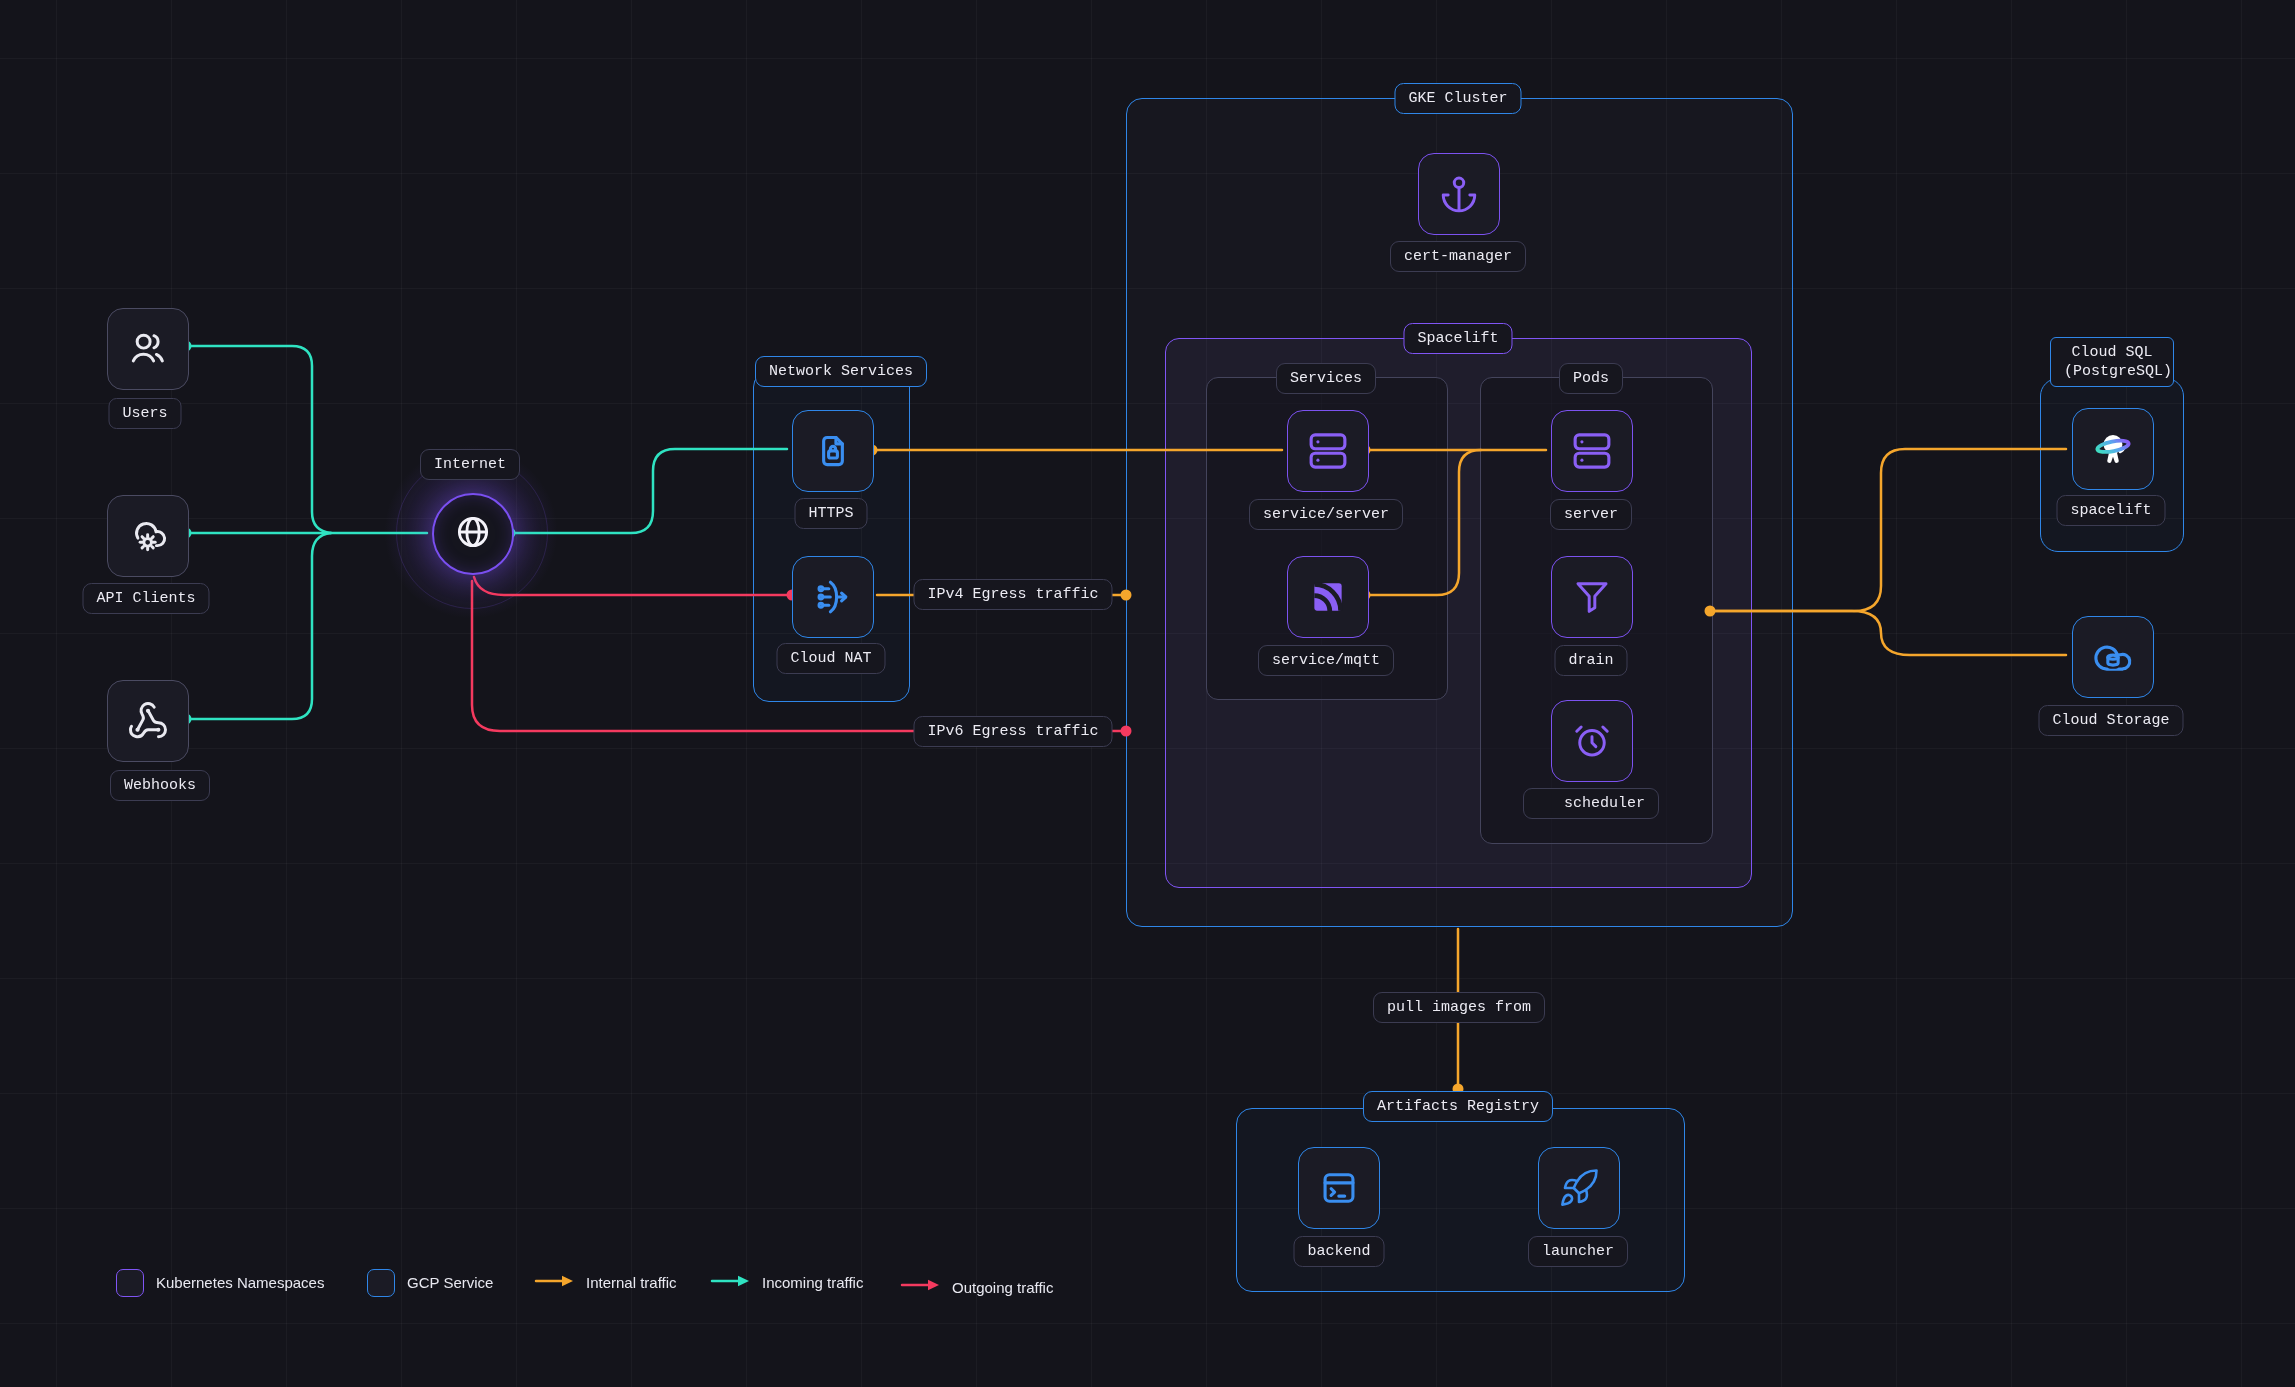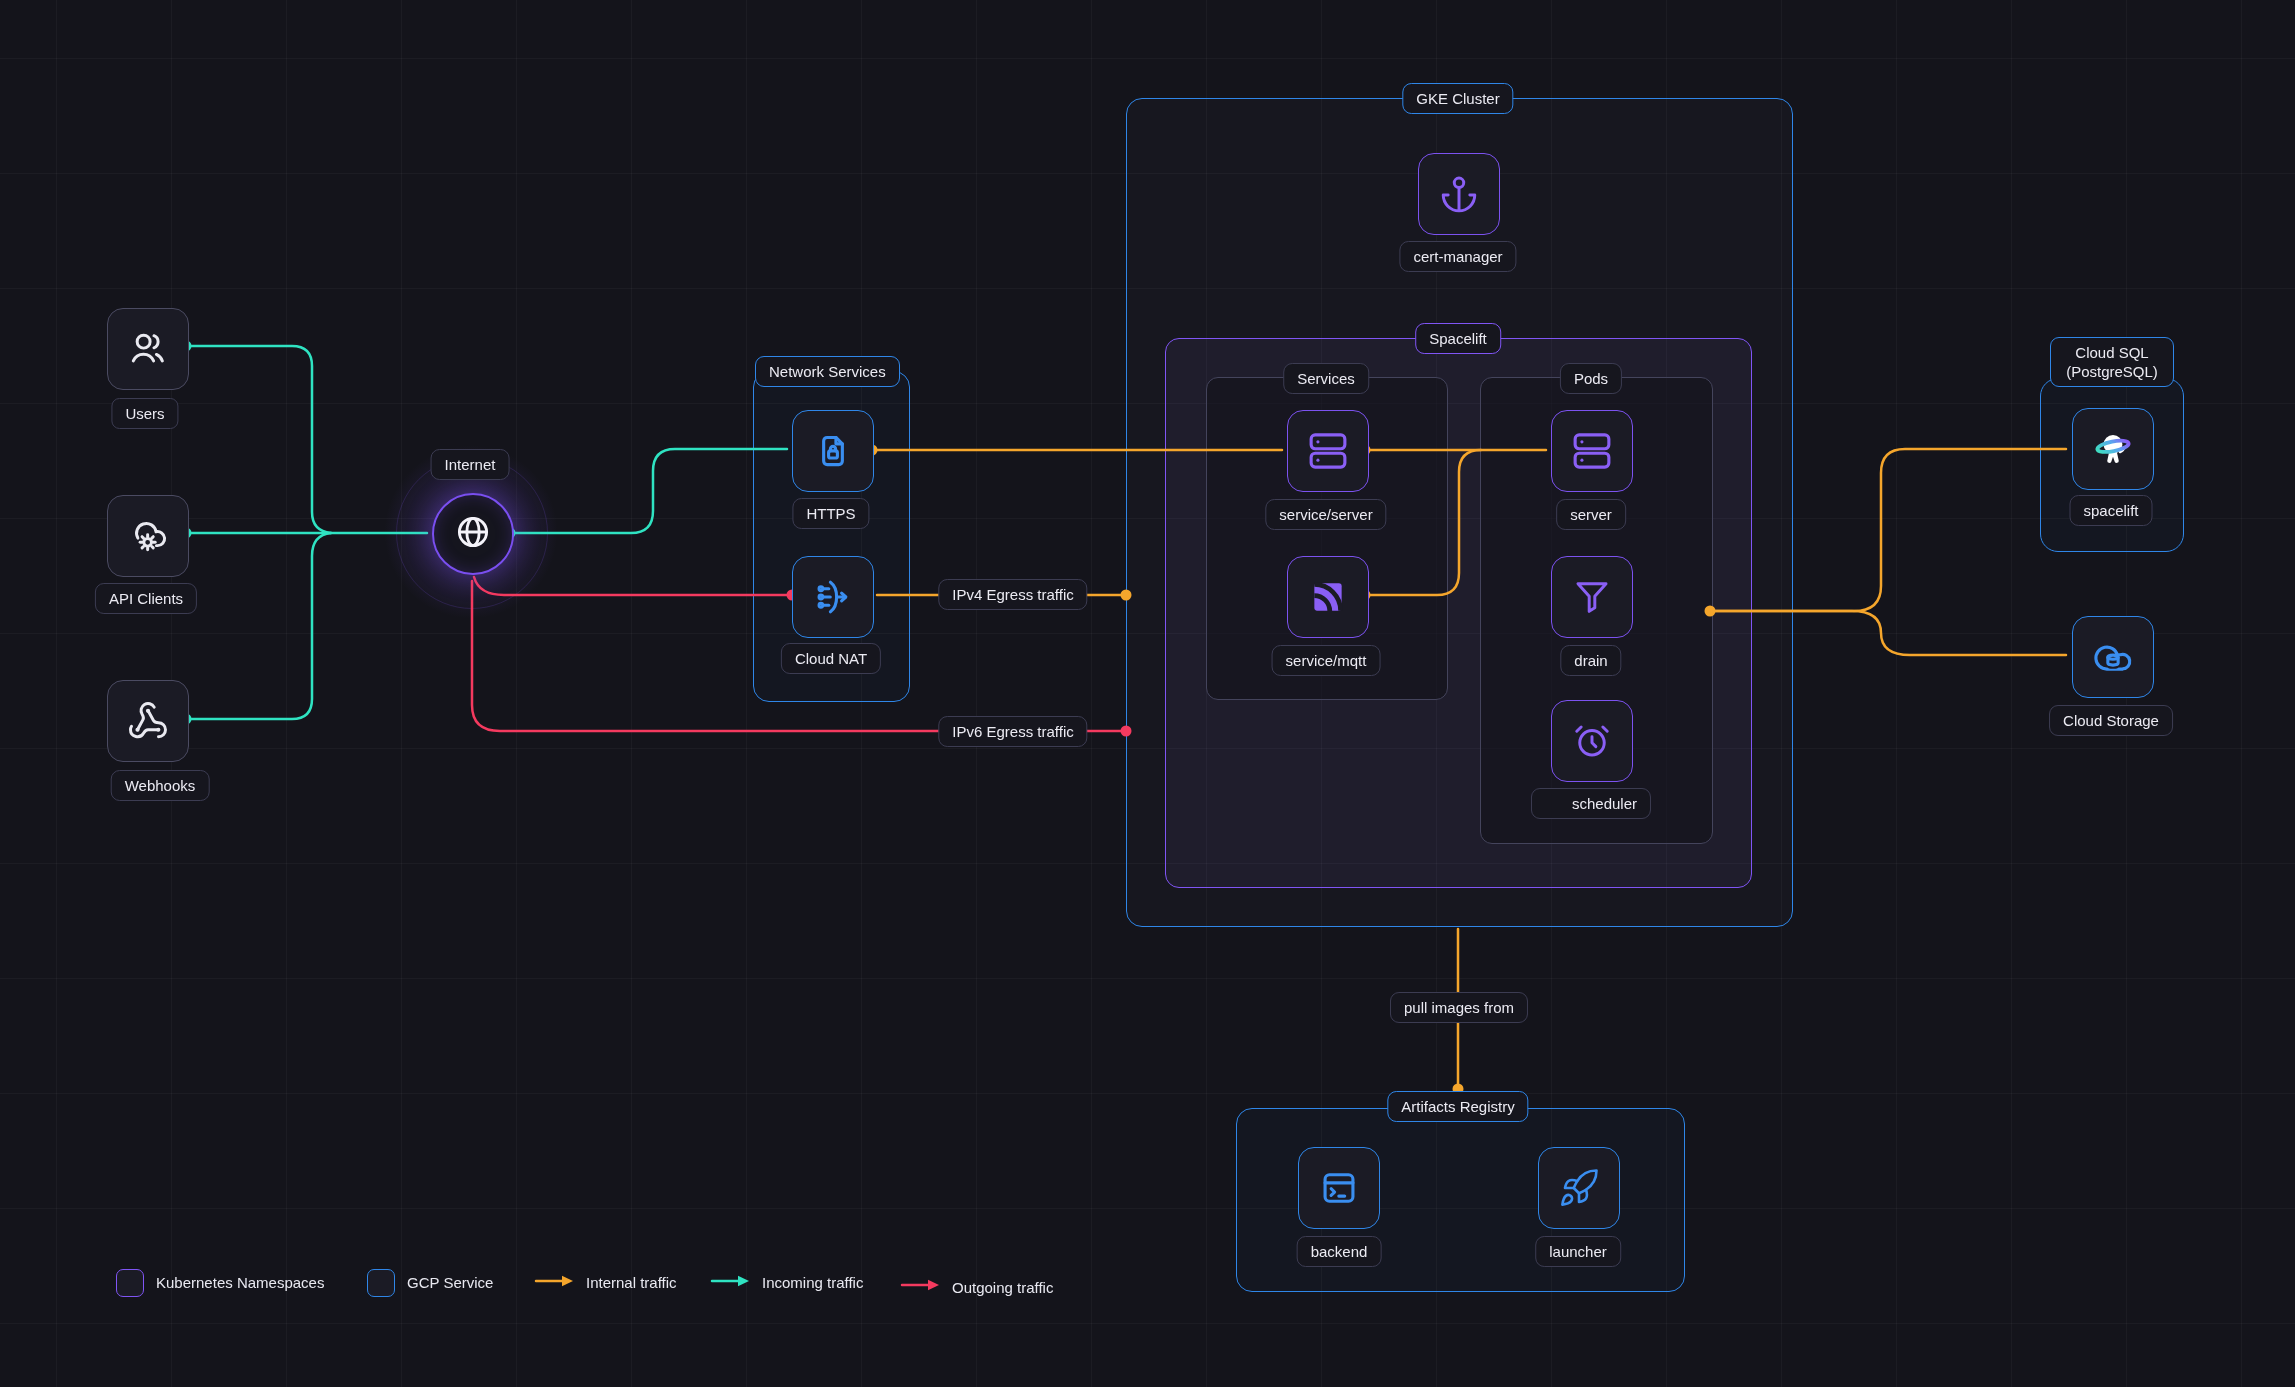--- a/index.html
+++ b/index.html
@@ -17,21 +17,21 @@
   .wires{position:absolute;left:0;top:0;z-index:3;}
   .wires path{fill:none;stroke-width:2.5;stroke-linecap:round;}
   .gbox{position:absolute;border:1.5px solid;border-radius:16px;z-index:1;}
   .gb-blue{border-color:#2f86e8;background:rgba(47,134,232,0.03);}
   .gb-purple{border-color:#8055f5;background:rgba(140,120,230,0.07);border-radius:14px;}
   .gb-faint{border-color:#44445c;background:rgba(16,16,23,0.55);border-radius:12px;}
   .gb-gke{background:rgba(190,205,255,0.02);}
   .pill{
     position:absolute;z-index:6;background:#16161e;border:1px solid #3c3c52;
     border-radius:9px;padding:5px 13px;font-size:15px;line-height:19px;
-    white-space:nowrap;color:#ecebf3;transform:translateX(-50%);
+    white-space:nowrap;color:#ecebf3;transform:translateX(-50%);font-family:Liberation Mono, monospace;
   }
   .pill-blue{border-color:#2f86e8;}
   .pill-purple{border-color:#8055f5;}
   .pill-left{transform:none;}
   .pill-wrap{white-space:normal;text-align:center;width:96px;}
   .node{
     position:absolute;z-index:5;width:80px;height:80px;background:#1b1b25;
     border:1.5px solid;border-radius:16px;display:flex;align-items:center;justify-content:center;
   }
   .n-gray{border-color:#4b4b62;color:#e9e9f0;}
@@ -268,21 +268,21 @@
         <svg width="42" height="42" viewBox="0 0 24 24" class="icon-stroke">
       <circle cx="12" cy="13" r="7"></circle>
           <path d="M12 9.6V13l2.2 2.2"></path>
       <path d="M5.8 4 3.3 6.4"></path>
           <path d="m18.2 4 2.5 2.4"></path>
     </svg>
       </span>
   </div>
   <div class="pill" style="left:1591px;top:788px;padding-left:40px;">scheduler</div>
 
-  <div class="pill pill-blue pill-wrap" style="left:2112px;top:337px;">Cloud SQL (PostgreSQL)</div>
+  <div class="pill pill-blue pill-wrap" style="left:2112px;top:337px;border-radius:6px;">Cloud SQL (PostgreSQL)</div>
   <div class="node n-blue" style="left:2072px;top:408px;">
     <span>
         <svg width="46" height="46" viewBox="0 0 24 24">
       <defs>
             <linearGradient id="slg" x1="0" y1="0.6" x2="1" y2="0.4">
         <stop offset="0" stop-color="#3fdcc2"></stop>
               <stop offset="0.55" stop-color="#58a7ee"></stop>
               <stop offset="1" stop-color="#8a5cf5"></stop>
       </linearGradient>
           </defs>

